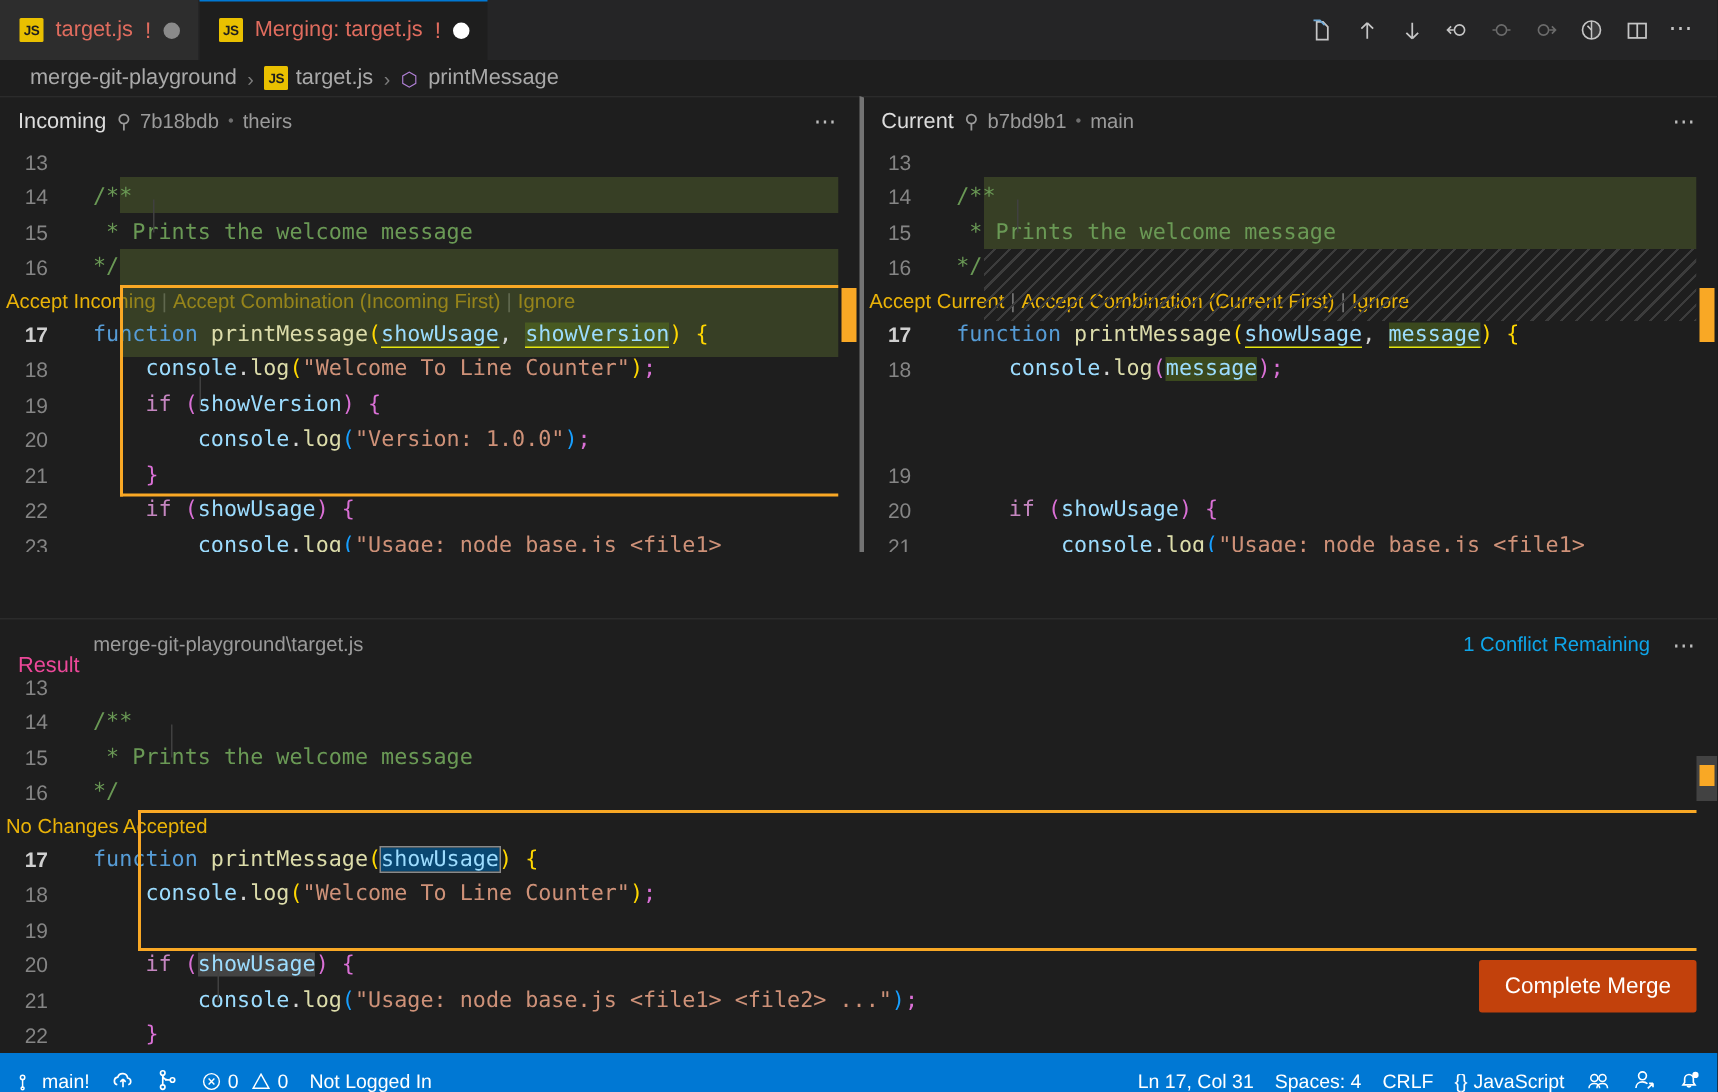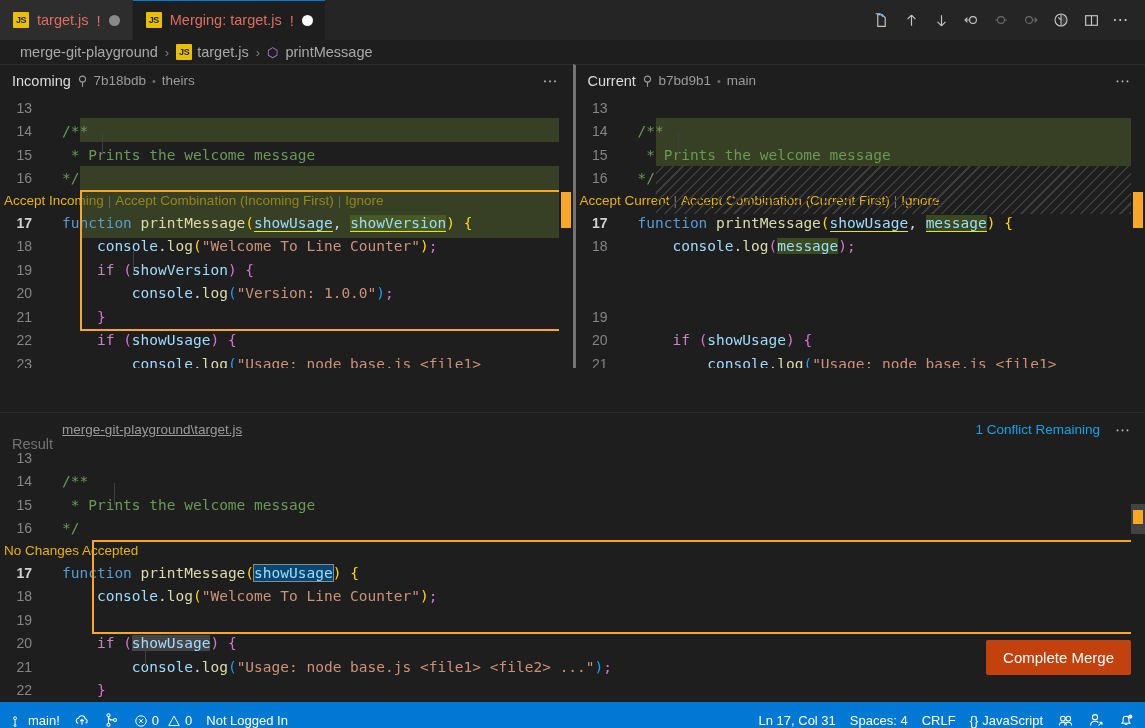--- a/index.html
+++ b/index.html
@@ -148,22 +148,22 @@
 
   
   #result {
     position: absolute; left: 0; right: 0; top: 412px; bottom: 26px;
     background: #1e1e1e; border-top: 1px solid #2b2b2b;
   }
   #result-header {
     height: 33px; display: flex; align-items: center; gap: 9px;
     padding: 0 8px 0 12px; font-size: 14.5px;
   }
-  #result-header .rtitle { color: #737373; margin-top: 28px; }
-  #result-header .rpath { color: #9b9b9b; font-size: 13.5px; text-decoration: underline; }
+  #result-header .rtitle { color: #ec4899; margin-top: 28px; }
+  #result-header .rpath { color: #9b9b9b; font-size: 13.5px; }
   #result-header .rstatus { margin-left: auto; color: #0ea5e9; font-size: 13.5px; }
   #result-header .rmore { color: #bdbdbd; font-size: 15px; letter-spacing:1px; padding: 0 6px; }
 
   #result-code { position: relative; height: 257px; overflow: hidden; }
 
   .sel-hl { background: #094771; outline: 1px solid #8a8a8a; }
   .word-hl { background: #575757aa; }
 
   #complete-merge {
     position: absolute; right: 14px; top: 640px;

